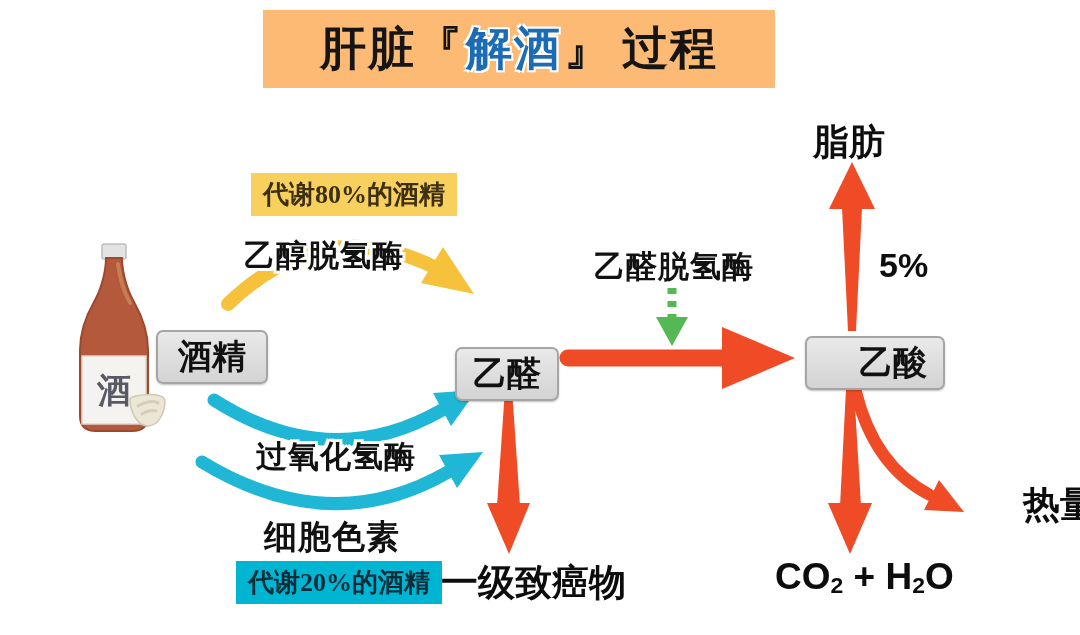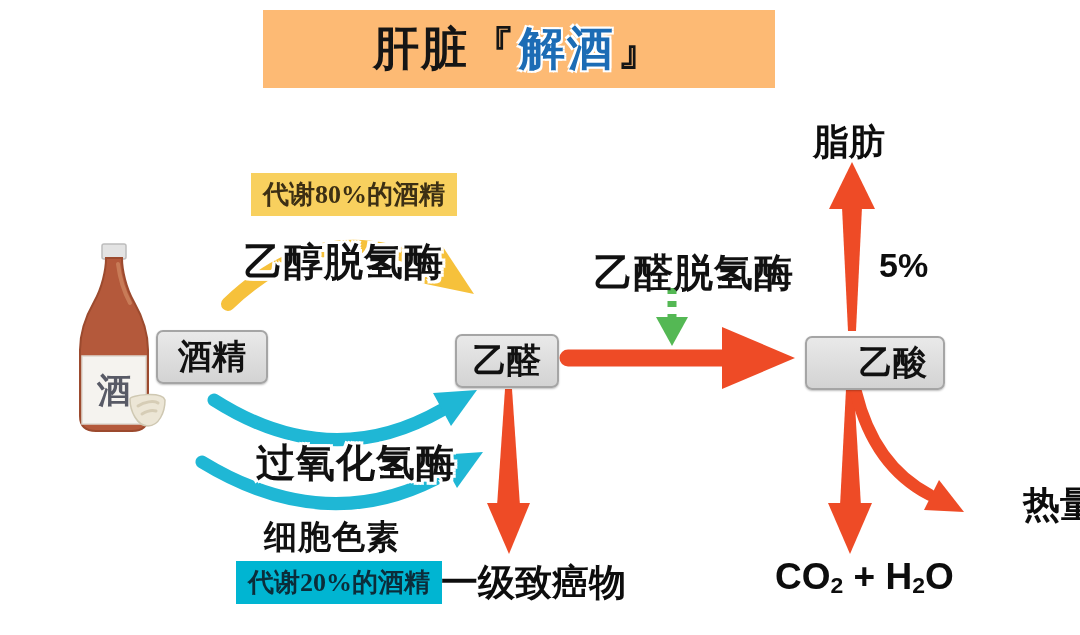--- a/index.html
+++ b/index.html
@@ -14,21 +14,21 @@
     text-shadow:-2px -2px 0 #fff,2px -2px 0 #fff,-2px 2px 0 #fff,2px 2px 0 #fff;}
   .title-suffix{margin-left:10px;}
   
   .node-box{height:50px;background:linear-gradient(#e9e9e9,#d3d3d3);
     border:2px solid #a5a5a5;border-radius:7px;box-shadow:0 1px 2px rgba(0,0,0,.25);
     display:flex;align-items:center;justify-content:center;
     font-size:34px;font-weight:bold;color:#111;}
   
   .halo{text-shadow:-3px -3px 0 #fff,3px -3px 0 #fff,-3px 3px 0 #fff,3px 3px 0 #fff,
     -3px 0 0 #fff,3px 0 0 #fff,0 -3px 0 #fff,0 3px 0 #fff;}
-  .enzyme{font-weight:bold;color:#111;font-size:39px;letter-spacing:1px;white-space:nowrap;}
+  .enzyme{font-weight:bold;color:#111;font-size:31px;letter-spacing:1px;white-space:nowrap;}
   .big-label{font-weight:bold;color:#0d0d0d;white-space:nowrap;}
   .hl-note{font-family:"Liberation Serif","DejaVu Serif",serif;font-size:26px;
     font-weight:bold;white-space:nowrap;padding:4px 12px;}
   .hl-80{background:#f8d05e;color:#3c2f14;}
   .hl-20{background:#00b5d2;color:#0b2d3a;}
   .sub{font-size:0.62em;position:relative;top:0.18em;}
   svg{display:block;}
 </style>
 </head>
 <body>
@@ -63,36 +63,37 @@
 
     <path d="M856,392 Q874,466 930,495" fill="none" stroke="#ee4b26" stroke-width="12" stroke-linecap="round"></path>
     <polygon points="924,510 939,480 964,512" fill="#ee4b26"></polygon>
   </svg>
 
   <div class="abs title-bar">
     <span>肝脏</span>
     <span>『</span>
     <span class="title-hl">解酒</span>
     <span>』</span>
+    <span class="title-suffix">过程</span>
   </div>
 
   <svg class="abs" style="left:62px;top:240px;" width="115" height="195" viewBox="0 0 115 195">
     <rect x="40" y="4" width="24" height="15" rx="2" fill="#e3e3e3" stroke="#bdbdbd" stroke-width="1.5"></rect>
     <path d="M44,18 L60,18 C60,30 64,48 72,62 C80,76 86,92 86,110 L86,176
              C86,186 80,191 70,191 L34,191 C24,191 18,186 18,176 L18,110
              C18,92 24,76 32,62 C40,48 44,30 44,18 Z" fill="#b4593b" stroke="#9c4a2e" stroke-width="2"></path>
     <path d="M56,24 C58,40 62,52 68,63" fill="none" stroke="#d08a64" stroke-width="4" stroke-linecap="round" opacity="0.7"></path>
     <rect x="20" y="116" width="64" height="68" fill="#f5f3ef" stroke="#ddd8d0" stroke-width="1.5"></rect>
     <text x="52" y="162" text-anchor="middle" font-size="34" font-weight="bold" fill="#585a66">酒</text>
     <path d="M68,159 C68,155 100,151 103,160 C103,172 97,186 86,186 C75,186 68,171 68,159 Z" fill="#ece6d6" stroke="#cfc8b2" stroke-width="1.5"></path>
     <path d="M76,166 C82,162 92,160 96,163 M80,174 C85,171 91,170 94,171" fill="none" stroke="#d6cdb6" stroke-width="3" stroke-linecap="round"></path>
   </svg>
 
   <div class="abs node-box" style="left:156px;top:330px;width:108px;">酒精</div>
-  <div class="abs node-box" style="left:455px;top:334px;width:100px;">乙醛</div>
+  <div class="abs node-box" style="left:455px;top:347px;width:100px;">乙醛</div>
   <div class="abs node-box" style="left:805px;top:336px;width:100px;padding-left:36px;">乙酸</div>
 
   <div class="abs hl-note hl-80" style="left:251px;top:173px;">代谢80%的酒精</div>
   <div class="abs hl-note hl-20" style="left:236px;top:561px;">代谢20%的酒精</div>
 
   <div class="abs enzyme halo" style="left:244px;top:235px;">乙醇脱氢酶</div>
   <div class="abs enzyme" style="left:594px;top:246px;">乙醛脱氢酶</div>
   <div class="abs enzyme halo" style="left:256px;top:436px;">过氧化氢酶</div>
   <div class="abs big-label" style="left:813px;top:118px;font-size:36px;">脂肪</div>
 

